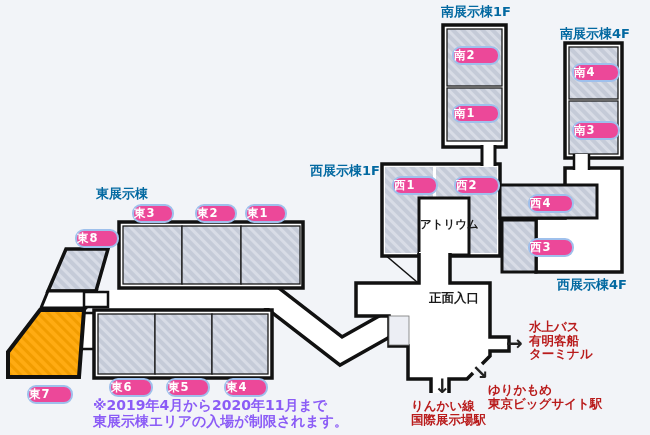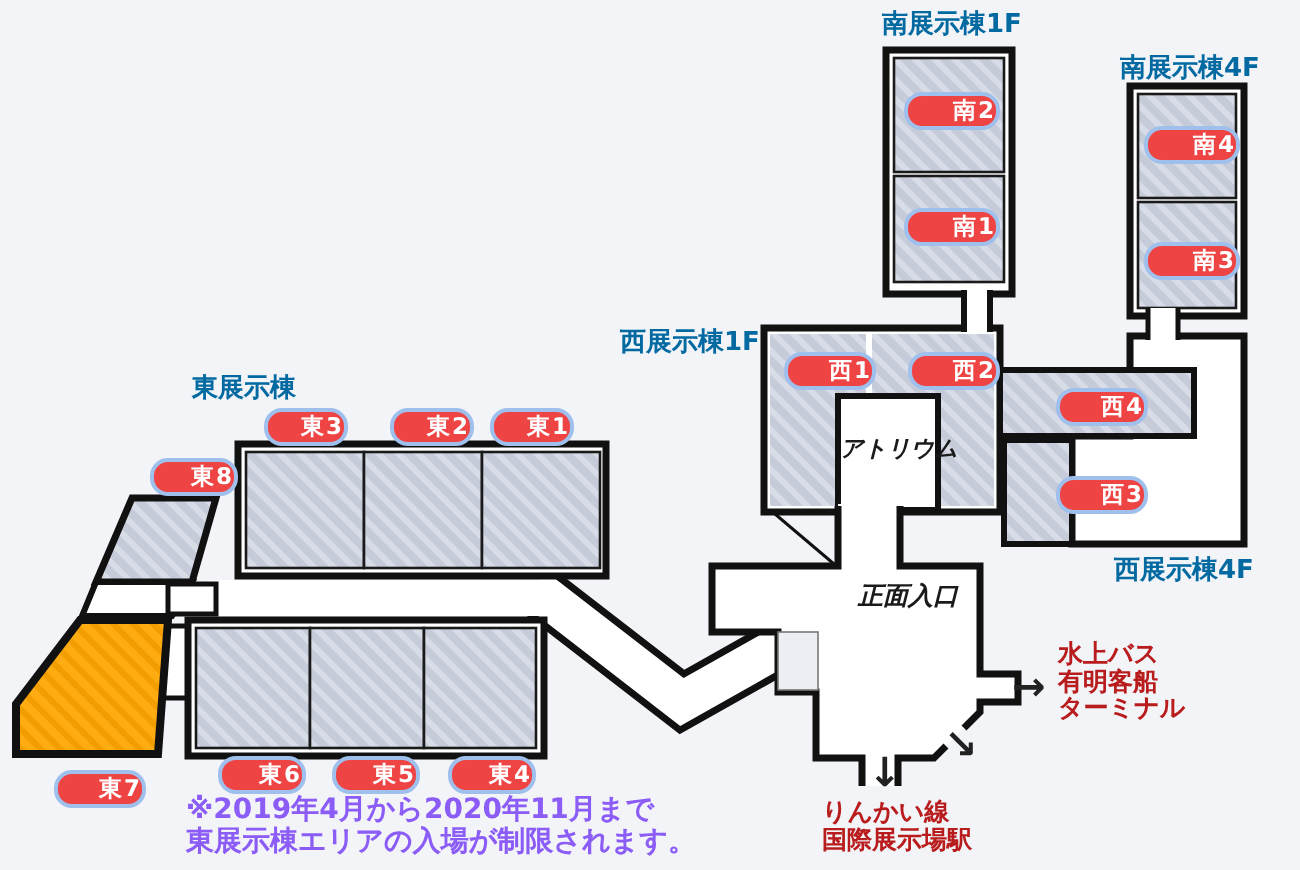--- a/index.html
+++ b/index.html
@@ -1,26 +1,26 @@
 <!DOCTYPE html>
 <html><head>
 <meta charset="utf-8">
 <style>
   html,body{margin:0;padding:0;}
   body{font-family:"DejaVu Sans","Liberation Sans",sans-serif;}
   #stage{position:relative;width:650px;height:435px;background:#f2f4f8;overflow:hidden;}
   #map-svg{position:absolute;left:0;top:0;}
   .badge{
     position:absolute;width:40px;height:15px;
-    background:#ef4444;border:2px solid #9fc0ec;border-radius:9px;
-    color:#fff;font-size:11.5px;font-weight:bold;line-height:15px;text-align:right;
+    background:#ec4899;border:2px solid #9fc0ec;border-radius:9px;
+    color:#fff;font-size:11.5px;font-weight:bold;line-height:15px;text-align:left;
     letter-spacing:1px;box-sizing:content-box;
   }
   .blabel{position:absolute;font-weight:bold;color:#0369a1;font-size:13px;white-space:nowrap;}
-  .small-label{position:absolute;font-weight:bold;color:#1a1a1a;white-space:nowrap;font-style:italic;}
+  .small-label{position:absolute;font-weight:bold;color:#1a1a1a;white-space:nowrap;}
   .access{position:absolute;font-weight:bold;color:#b91c1c;font-size:12.5px;line-height:13.5px;white-space:nowrap;}
   .arrow{position:absolute;font-weight:bold;color:#222;font-size:20px;line-height:20px;}
   .note{position:absolute;font-weight:bold;color:#8b5cf6;font-size:14px;line-height:15.5px;white-space:nowrap;}
   .note .indent{}
 </style>
 </head>
 <body>
 
 <div id="stage">
 
@@ -113,20 +113,24 @@
   <div class="small-label" style="left:429px;top:290px;font-size:12.5px">正面入口</div>
 
   <div class="arrow" style="left:506px;top:333px">→</div>
   <div class="access" style="left:529px;top:320px">
     <span>水上バス</span><br>
     <span>有明客船</span><br>
     <span>ターミナル</span>
   </div>
 
   <div class="arrow" style="left:472px;top:362px">↘</div>
+  <div class="access" style="left:488px;top:383px">
+    <span>ゆりかもめ</span><br>
+    <span>東京ビッグサイト駅</span>
+  </div>
 
   <div class="arrow" style="left:434px;top:376px">↓</div>
   <div class="access" style="left:411px;top:399px">
     <span>りんかい線</span><br>
     <span>国際展示場駅</span>
   </div>
 
   <div class="note" style="left:93px;top:398px">
     <span>※2019年4月から2020年11月まで</span><br>
     <span class="indent">東展示棟エリアの入場が制限されます。</span>

